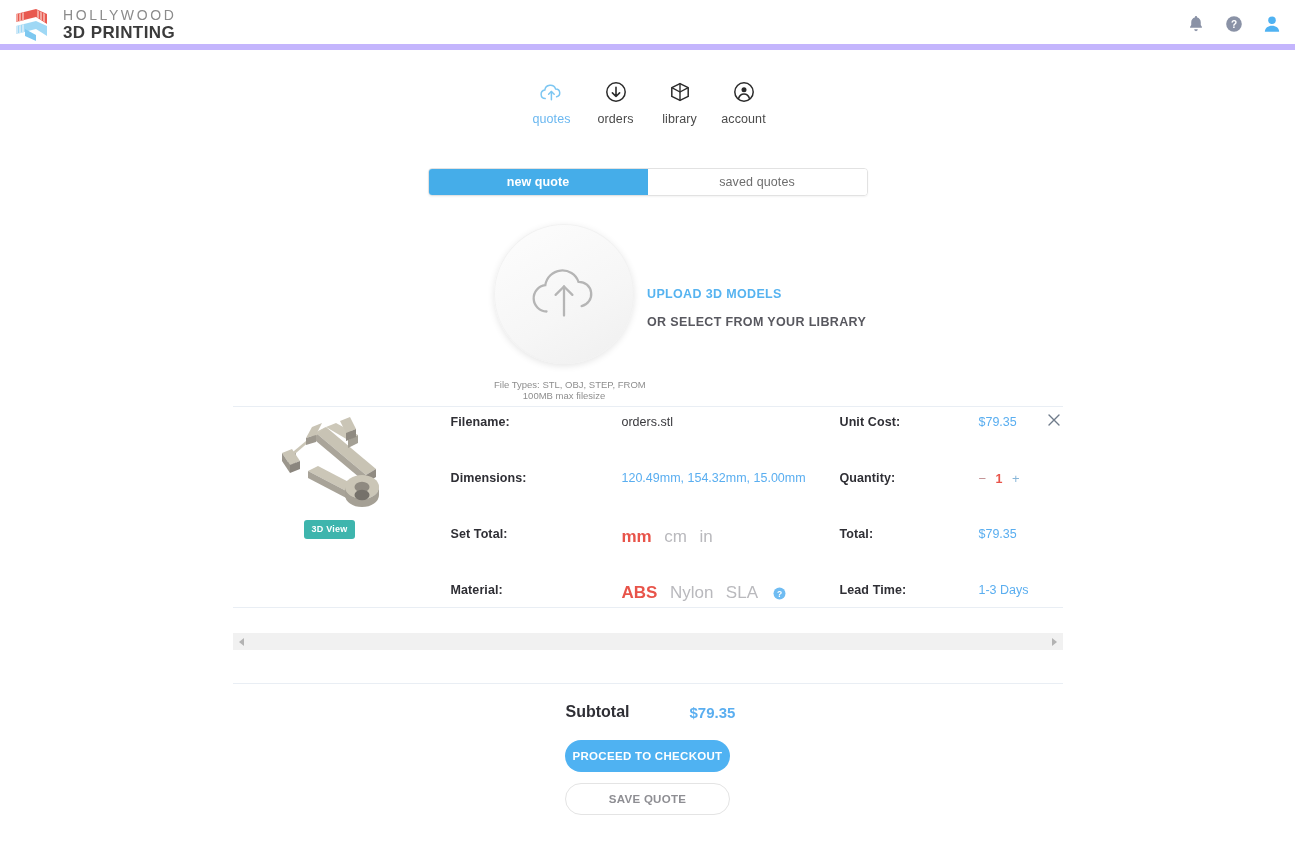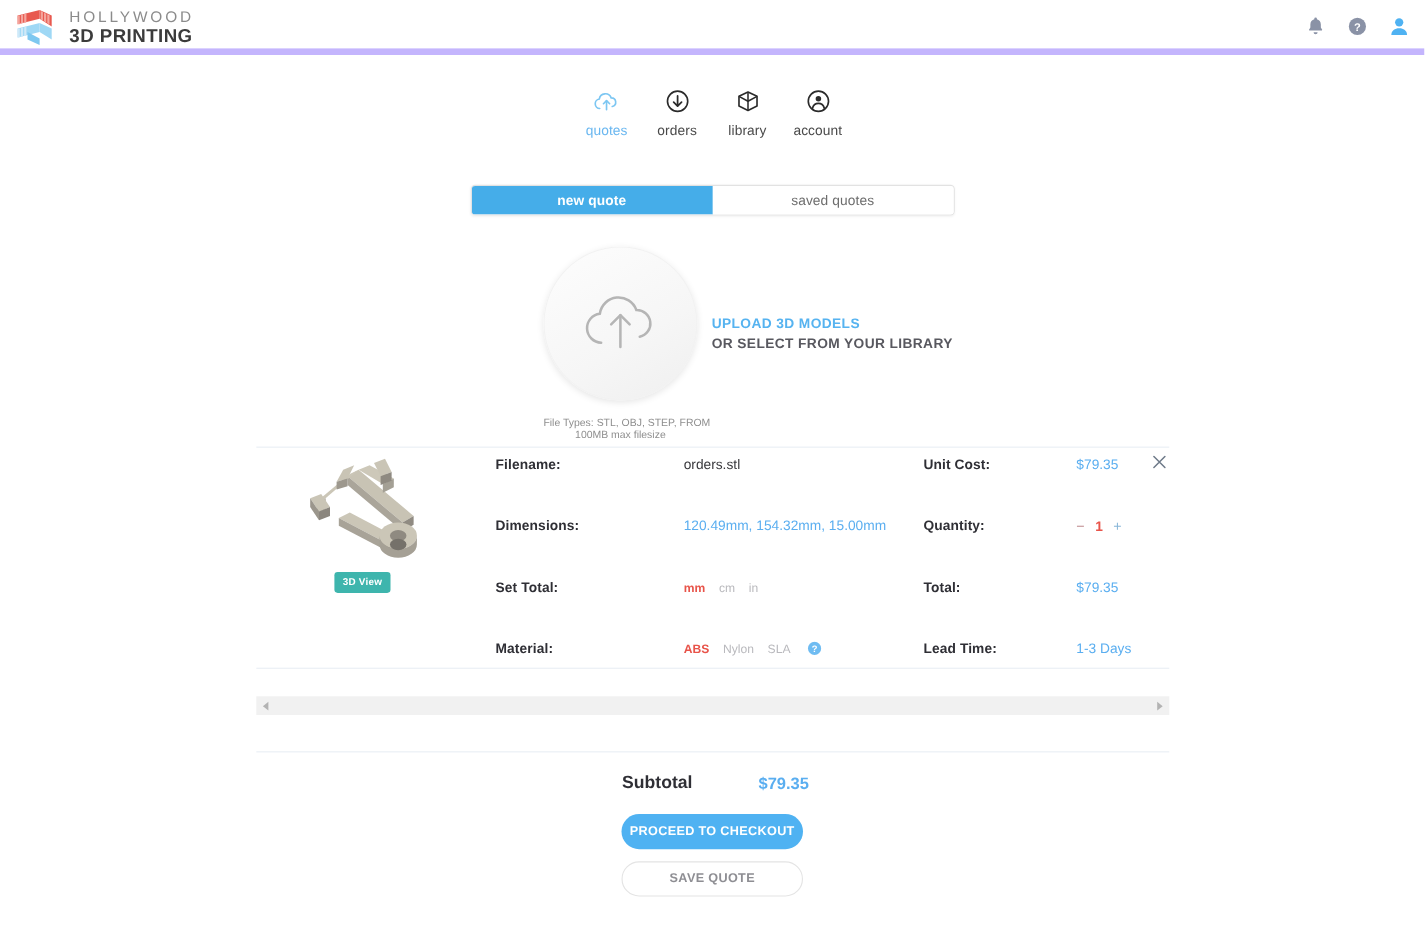--- a/index.html
+++ b/index.html
@@ -139,21 +139,21 @@
     left: 647px; top: 63px;
   }
   .upload-main-link {
     font-size: 12.5px;
     font-weight: 700;
     color: #56b3f0;
     letter-spacing: 0.35px;
     cursor: pointer;
   }
   .upload-sub-link {
-    margin-top: 4px;
+    margin-top: 14px;
     font-size: 12.5px;
     font-weight: 700;
     color: #58585f;
     letter-spacing: 0.35px;
     cursor: pointer;
   }
 
   
   .item-card {
     position: relative;
@@ -217,21 +217,21 @@
     color: #38383c;
   }
   .col-left .field-value { left: 171px; }
   .col-right .field-value { left: 139px; }
   .v-blue { color: #5aaef0; }
   .opt {
     display: inline-block;
     color: #b9b9bd;
     margin-right: 9px;
     cursor: pointer;
-    font-size: 11px;
+    font-size: 17px;
   }
   .opt.sel { color: #e8544a; font-weight: 700; }
   .opt:last-of-type { margin-right: 0; }
   .help-dot {
     display: inline-block;
     vertical-align: -2px;
     margin-left: 3px;
     cursor: pointer;
   }
   .qty-minus, .qty-plus {

